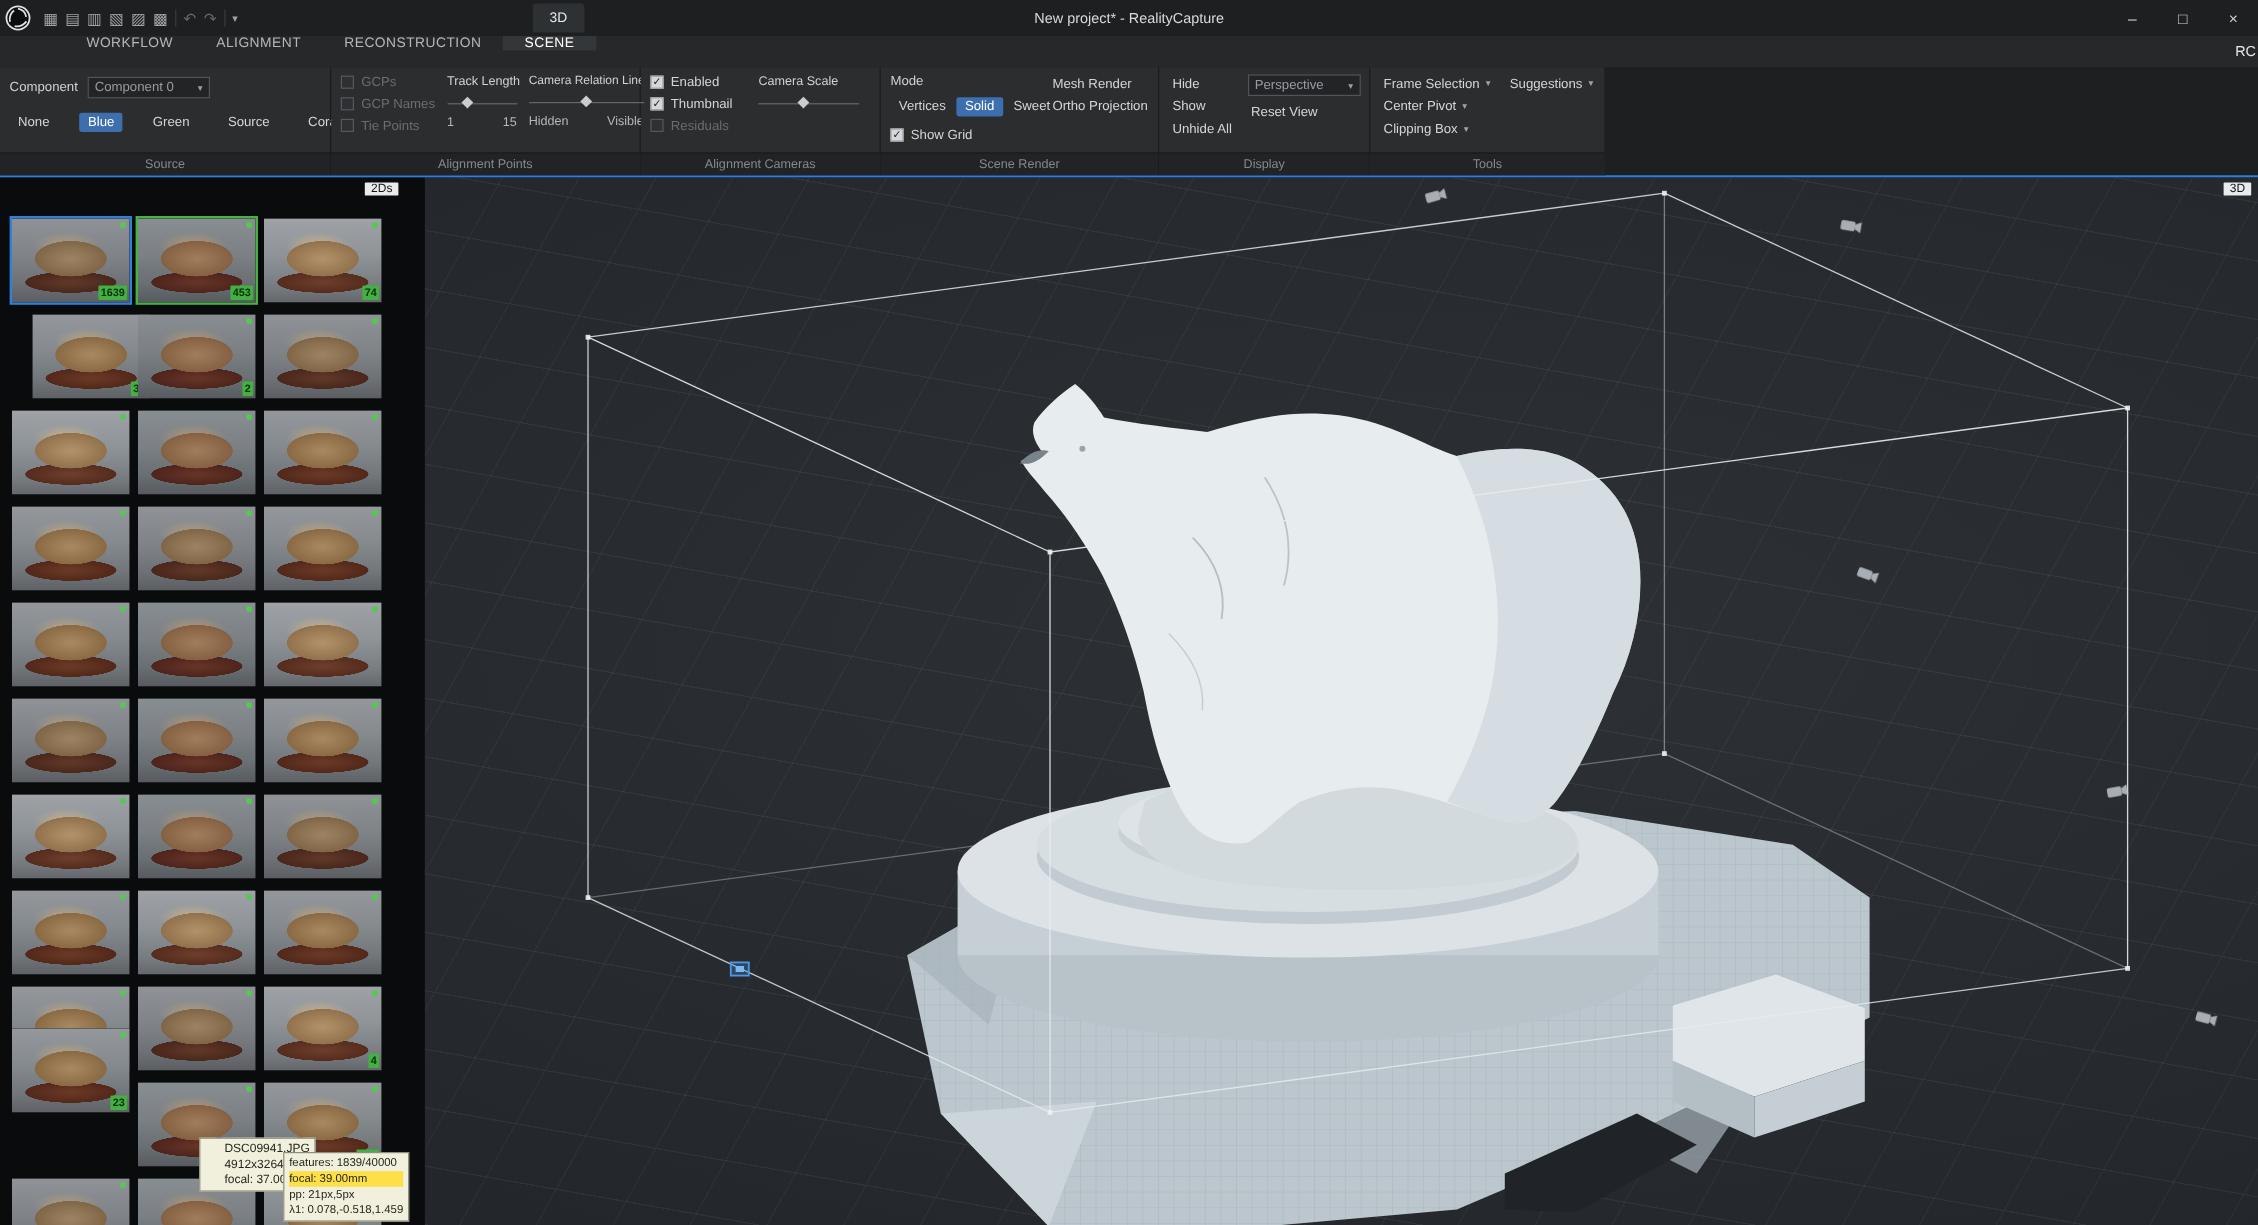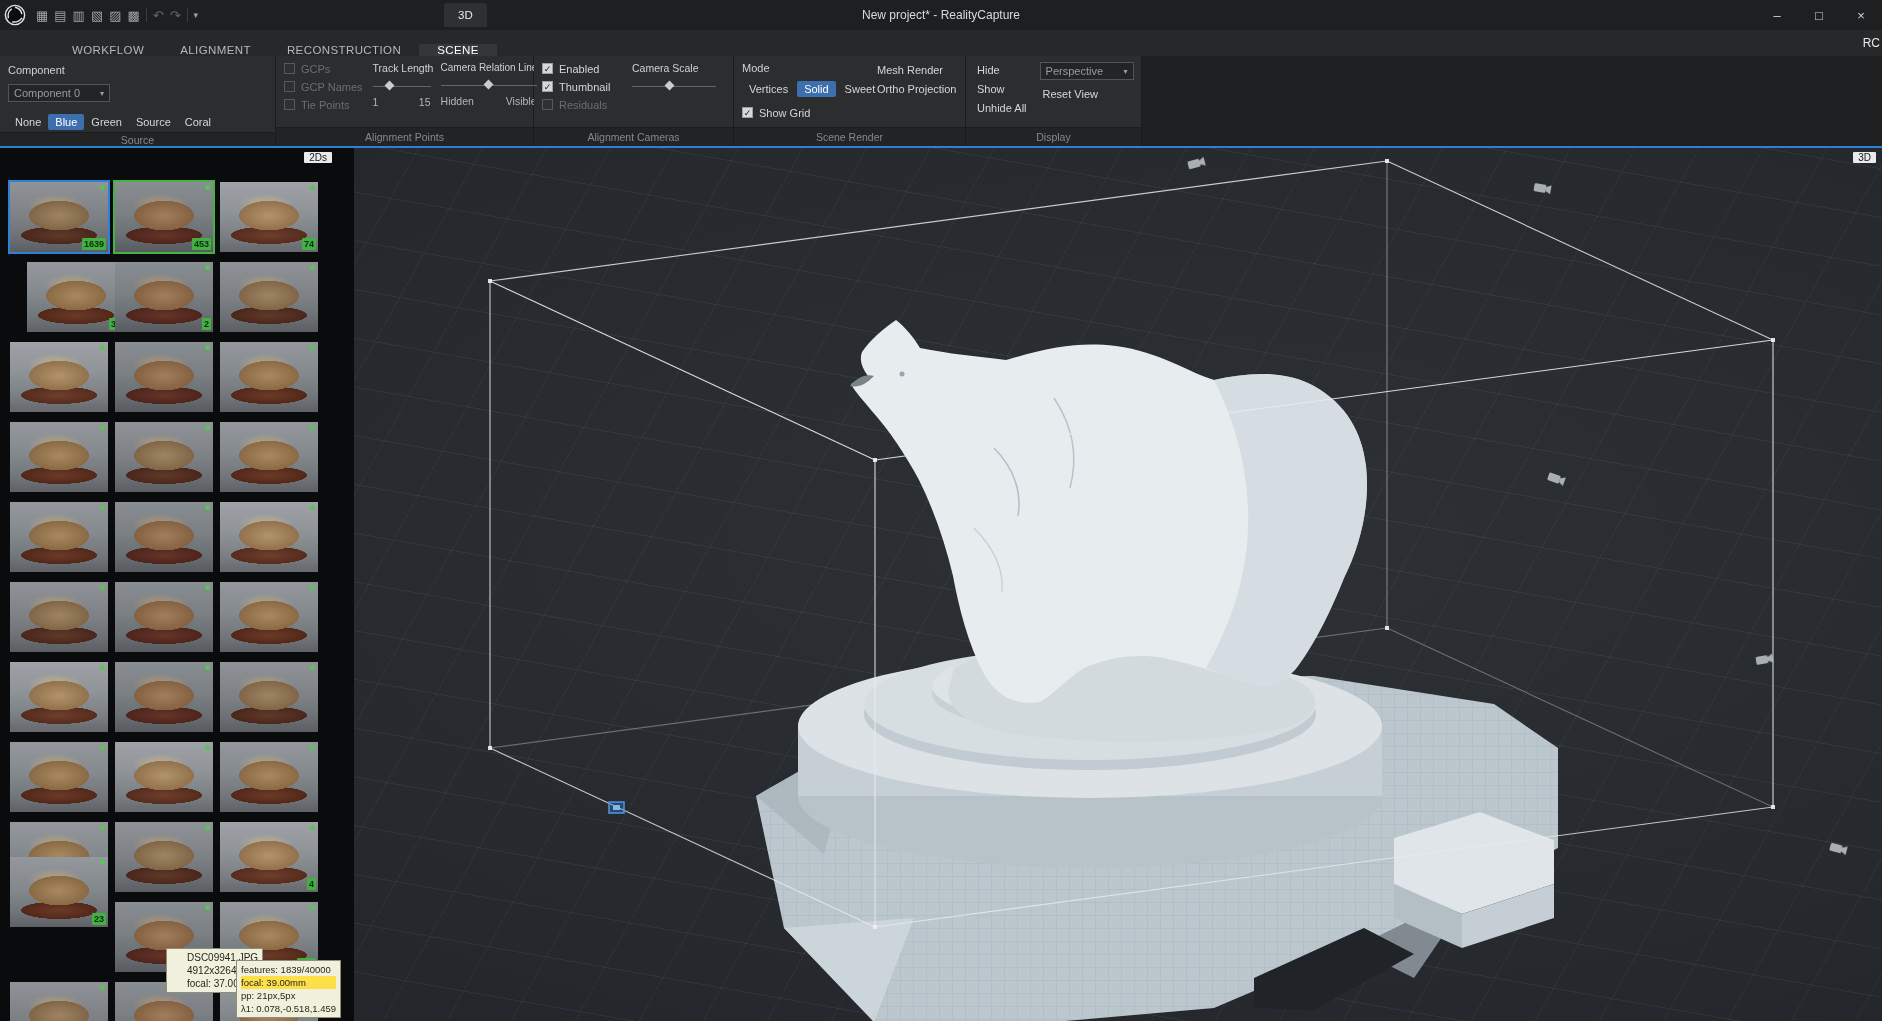--- a/index.html
+++ b/index.html
@@ -16,38 +16,38 @@
   .qicon.small{font-size:9px;color:#9fa3a7;}
   .qsep{width:1px;height:14px;background:#3a3d40;display:inline-block;}
   .layout-tab{position:absolute;left:444px;top:3px;height:24px;padding:0 14px;background:#2e3134;
        color:#e7e9ea;display:flex;align-items:center;border-radius:3px 3px 0 0;font-size:11.5px;}
   .wtitle{position:absolute;left:50%;transform:translateX(-50%);color:#d8dadc;font-size:12px;}
   .wincontrols{position:absolute;right:0;top:0;height:30px;display:flex;}
   .wincontrols span{width:42px;height:30px;display:flex;align-items:center;justify-content:center;
        color:#cfd2d4;font-size:13px;}
 
   
-  .tabrow{height:26px;background:#26282a;display:flex;align-items:flex-end;padding-left:54px;position:relative;}
+  .tabrow{height:26px;background:#26282a;display:flex;align-items:flex-start;padding-left:54px;position:relative;}
   .rtab{display:flex;align-items:center;padding:0 18px;color:#b4b8bb;font-size:11.5px;letter-spacing:.4px;}
   .rtab.active{background:#34373a;color:#ffffff;}
   .corner{position:absolute;right:2px;top:6px;color:#e6e8ea;font-size:12px;}
 
   
   .ribbonrow{height:90px;background:#1d1f21;display:flex;}
   .rgroup{display:flex;flex-direction:column;background:#2b2d2f;border-right:1px solid #191b1d;box-sizing:border-box;}
   .rbody{flex:1;padding:6px 8px 2px 8px;box-sizing:border-box;}
   .rcaption{height:18px;background:#212325;color:#85898d;font-size:10.5px;
        display:flex;align-items:center;justify-content:center;border-top:1px solid #1a1c1e;}
   .hrow{display:flex;gap:10px;}
   .rlabel{font-size:11px;color:#cfd2d4;}
   .rtext{font-size:11px;color:#d4d6d8;padding:2px 3px;white-space:nowrap;cursor:default;}
   .rbtn{font-size:11px;color:#d4d6d8;padding:2px 7px;border-radius:2px;white-space:nowrap;cursor:default;}
   .rbtn.active{background:#3d6fae;color:#fff;}
-  .src-row1{display:flex;align-items:flex-start;gap:8px;margin-top:2px;flex-direction:column;}
-  .src-row2{display:flex;align-items:flex-start;gap:0;margin-top:12px;}
+  .src-row1{display:flex;align-items:center;gap:8px;margin-top:2px;}
+  .src-row2{display:flex;align-items:flex-start;gap:18px;margin-top:12px;}
   .combo{width:102px;height:18px;background:#222426;border:1px solid #51555b;color:#979ba2;
        display:flex;align-items:center;justify-content:space-between;padding:0 5px;box-sizing:border-box;}
   .combo::after{content:"▾";font-size:8px;color:#9b9fa5;margin-left:6px;}
   .combo .combo-text{overflow:hidden;white-space:nowrap;}
   .checkcol{display:flex;flex-direction:column;gap:5px;}
   .check{display:flex;align-items:center;height:13px;cursor:default;}
   .cbox{width:11px;height:11px;border:1px solid #74787c;background:#33363a;display:inline-flex;
        align-items:center;justify-content:center;font-size:9px;color:#14171a;box-sizing:border-box;}
   .cbox.checked{background:#d4d8db;border-color:#9aa0a5;}
   .cbox.checked::after{content:"✓";}
@@ -269,20 +269,33 @@
         <div class="stackcol" style="flex:1">
           <div class="combo" style="width:94px">
             <span class="combo-text">Perspective</span>
           </div>
           <div class="rtext" style="margin-top:3px">Reset View</div>
         </div>
       </div>
       <div class="rcaption">Display</div>
     </div>
 
+    <div class="rgroup" style="width:196px">
+      <div class="rbody hrow">
+        <div class="stackcol" id="toolsCol1" style="width:104px">
+            <div class="rtext chev">Frame Selection</div>
+            <div class="rtext chev">Center Pivot</div>
+            <div class="rtext chev">Clipping Box</div>
+          </div>
+        <div class="stackcol" id="toolsCol2" style="flex:1">
+            <div class="rtext chev">Suggestions</div>
+          </div>
+      </div>
+      <div class="rcaption">Tools</div>
+    </div>
 
   </div>
 
   <div class="content">
 
     <div class="leftpanel">
       <div class="panelbadge">2Ds</div>
       <div id="thumbGrid" style="position:absolute;inset:0;">
           <div class="thumb sel-blue" style="left: 10px; top: 34px;">
             <div class="photo"></div>

